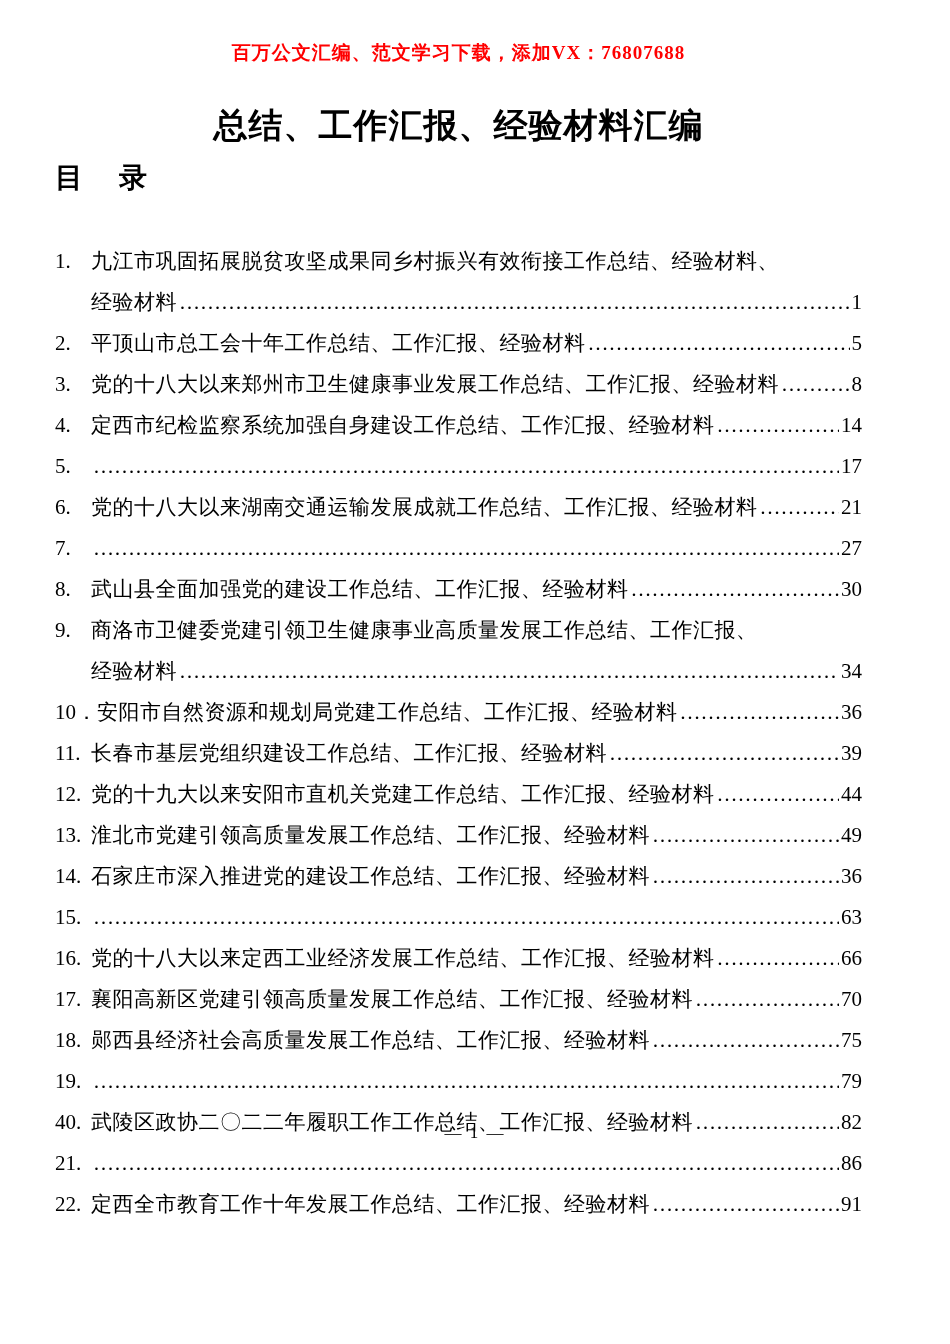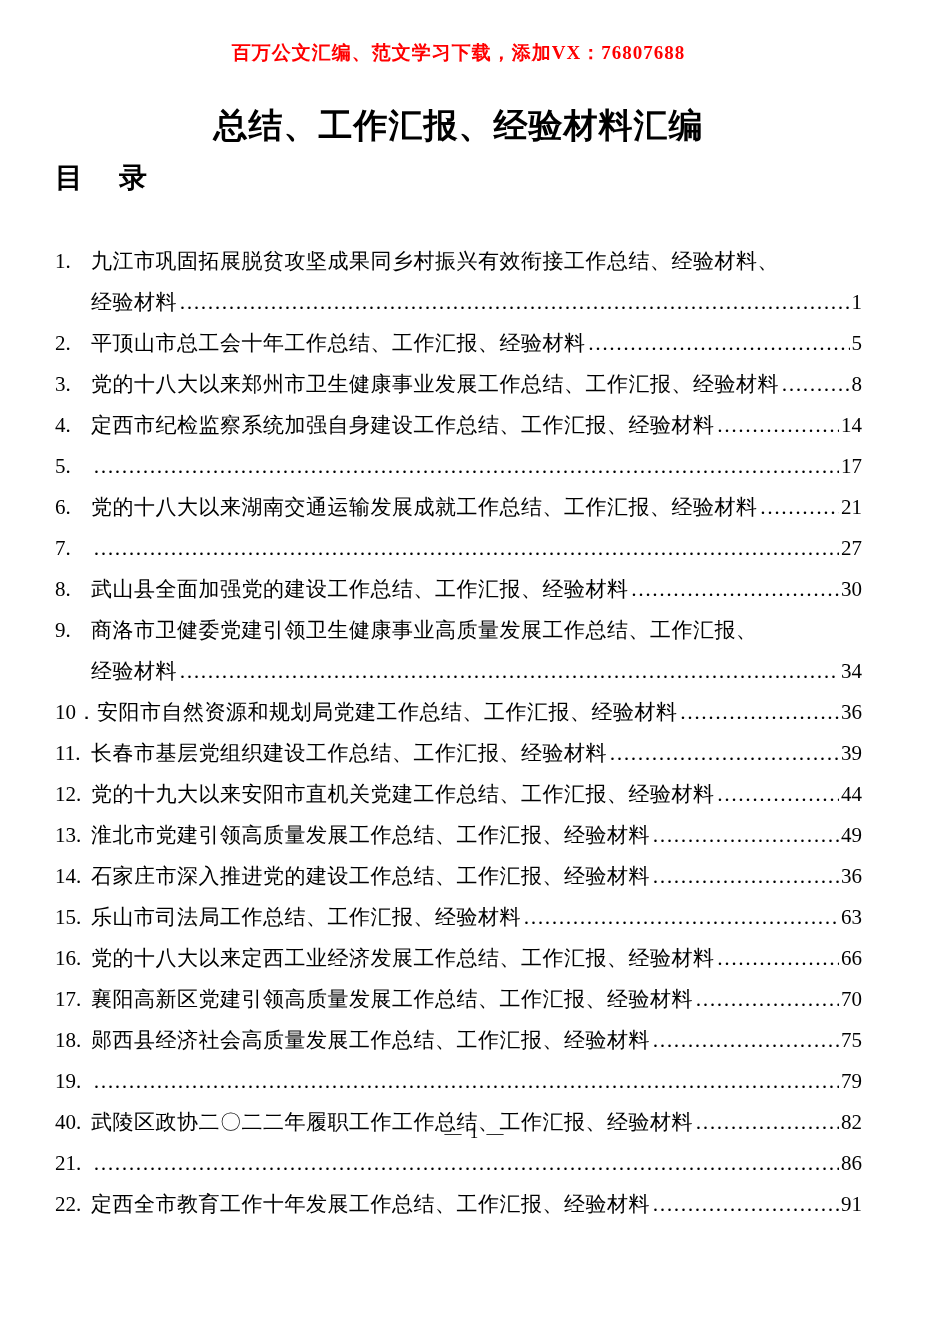--- a/index.html
+++ b/index.html
@@ -182,21 +182,20 @@
         <span class="pg">49</span>
       </div>
       <div class="toc-row">
         <span class="num">14.</span>
         <span class="text">石家庄市深入推进党的建设工作总结、工作汇报、经验材料</span>
         <span class="leader"></span>
         <span class="pg">36</span>
       </div>
       <div class="toc-row">
         <span class="num">15.</span>
-        <span class="text">乐山市司法局工作总结、工作汇报、经验材料</span>
         <span class="leader"></span>
         <span class="pg">63</span>
       </div>
       <div class="toc-row">
         <span class="num">16.</span>
         <span class="text">党的十八大以来定西工业经济发展工作总结、工作汇报、经验材料</span>
         <span class="leader"></span>
         <span class="pg">66</span>
       </div>
       <div class="toc-row">

